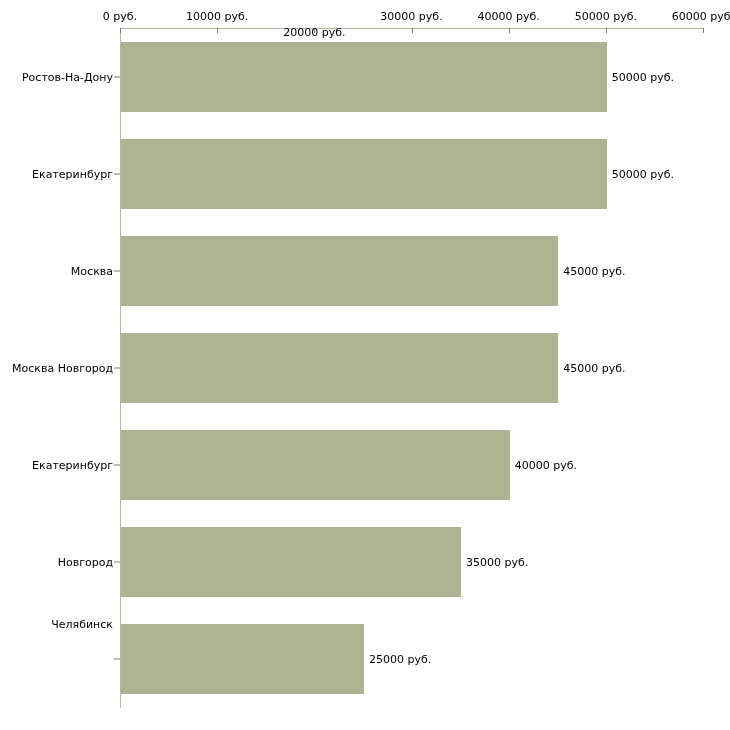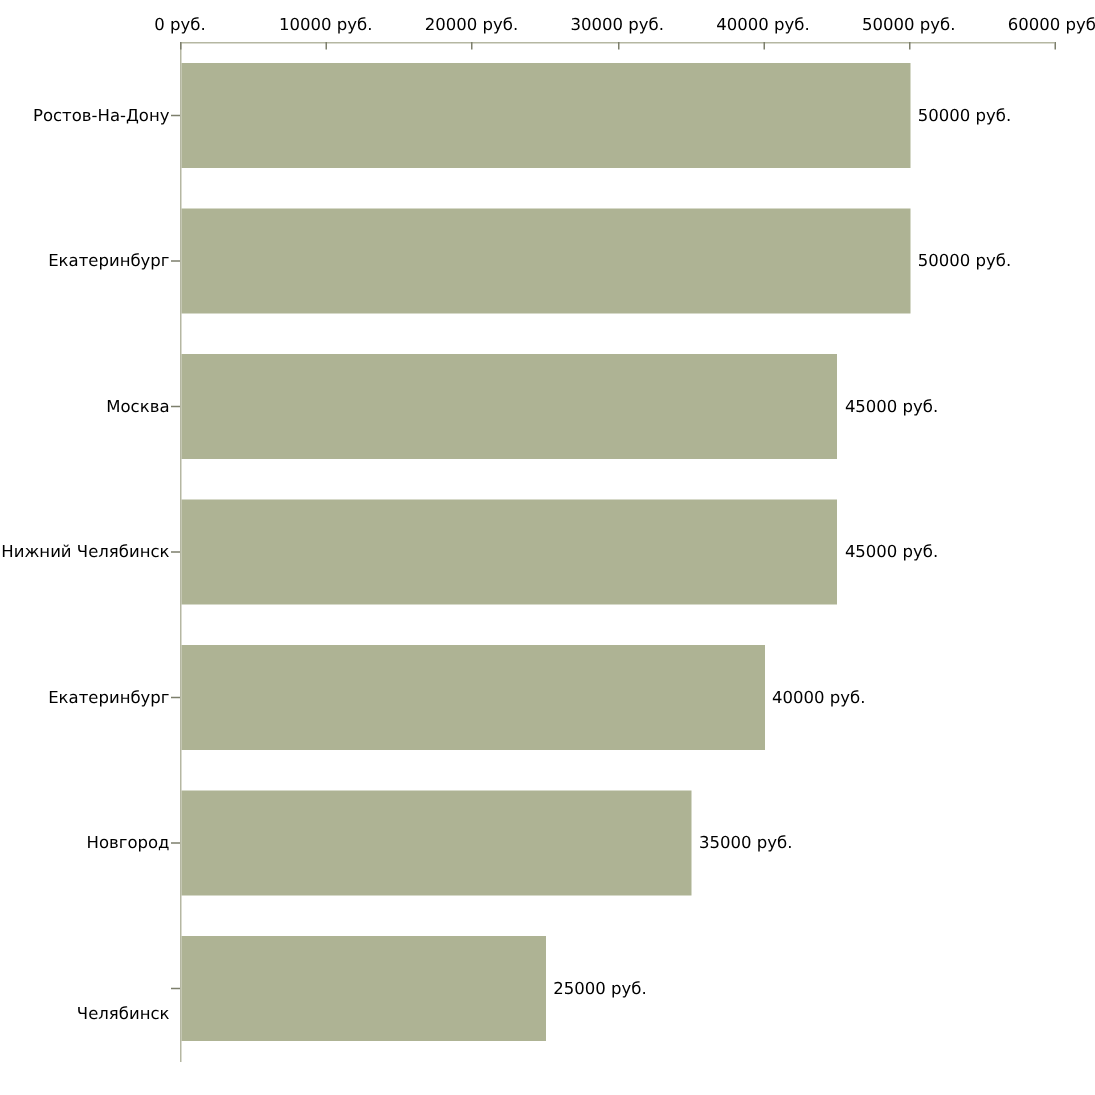--- a/index.html
+++ b/index.html
@@ -98,44 +98,44 @@
 
   <div class="axis-top"></div>
   <div class="axis-left"></div>
 
   <div id="ticks-layer">
       <div class="tick" style="left: 120px;"></div>
       <div class="tick-label" style="left: 120px;">0 руб.</div>
       <div class="tick" style="left: 217.167px;"></div>
       <div class="tick-label" style="left: 217.167px;">10000 руб.</div>
       <div class="tick" style="left: 314.333px;"></div>
-      <div class="tick-label" style="left: 314.333px;">20000 руб.</div>
+      <div class="tick-label" style="left: 314.333px; margin-top: 16px;">20000 руб.</div>
       <div class="tick" style="left: 411.5px;"></div>
       <div class="tick-label" style="left: 411.5px;">30000 руб.</div>
       <div class="tick" style="left: 508.667px;"></div>
       <div class="tick-label" style="left: 508.667px;">40000 руб.</div>
       <div class="tick" style="left: 605.833px;"></div>
       <div class="tick-label" style="left: 605.833px;">50000 руб.</div>
       <div class="tick" style="left: 703px;"></div>
       <div class="tick-label" style="left: 703px;">60000 руб.</div>
     </div>
   <div id="cats-layer">
       <div class="cat-label" style="top: 76.5714px; margin-left: 26px;">Ростов-На-Дону</div>
       <div class="cat-tick" style="top: 76.5714px;"></div>
       <div class="cat-label" style="top: 173.714px;">Екатеринбург</div>
       <div class="cat-tick" style="top: 173.714px;"></div>
       <div class="cat-label" style="top: 270.857px;">Москва</div>
       <div class="cat-tick" style="top: 270.857px;"></div>
-      <div class="cat-label" style="top: 368px;">Нижний Челябинск</div>
+      <div class="cat-label" style="top: 368px;">Москва Новгород</div>
       <div class="cat-tick" style="top: 368px;"></div>
       <div class="cat-label" style="top: 465.143px; text-align: right;">Екатеринбург</div>
       <div class="cat-tick" style="top: 465.143px;"></div>
       <div class="cat-label" style="top: 562.286px;">Новгород</div>
       <div class="cat-tick" style="top: 562.286px;"></div>
-      <div class="cat-label" style="top: 676px; text-align: center;">Челябинск</div>
+      <div class="cat-label" style="top: 624px; text-align: center;">Челябинск</div>
       <div class="cat-tick" style="top: 659.429px;"></div>
     </div>
   <div id="bars-layer">
       <div class="bar" style="top: 41.5714px; width: 485.833px; height: 70px; background: rgb(174, 179, 148);"></div>
       <div class="bar-value" style="left: 611.833px; top: 76.5714px;">50000 руб.</div>
       <div class="bar" style="top: 138.714px; width: 485.833px; height: 70px; background: rgb(174, 179, 148);"></div>
       <div class="bar-value" style="left: 611.833px; top: 173.714px;">50000 руб.</div>
       <div class="bar" style="top: 235.857px; width: 437.25px; height: 70px; background: rgb(174, 179, 148);"></div>
       <div class="bar-value" style="left: 563.25px; top: 270.857px;">45000 руб.</div>
       <div class="bar" style="top: 333px; width: 437.25px; height: 70px; background: rgb(174, 179, 148);"></div>

